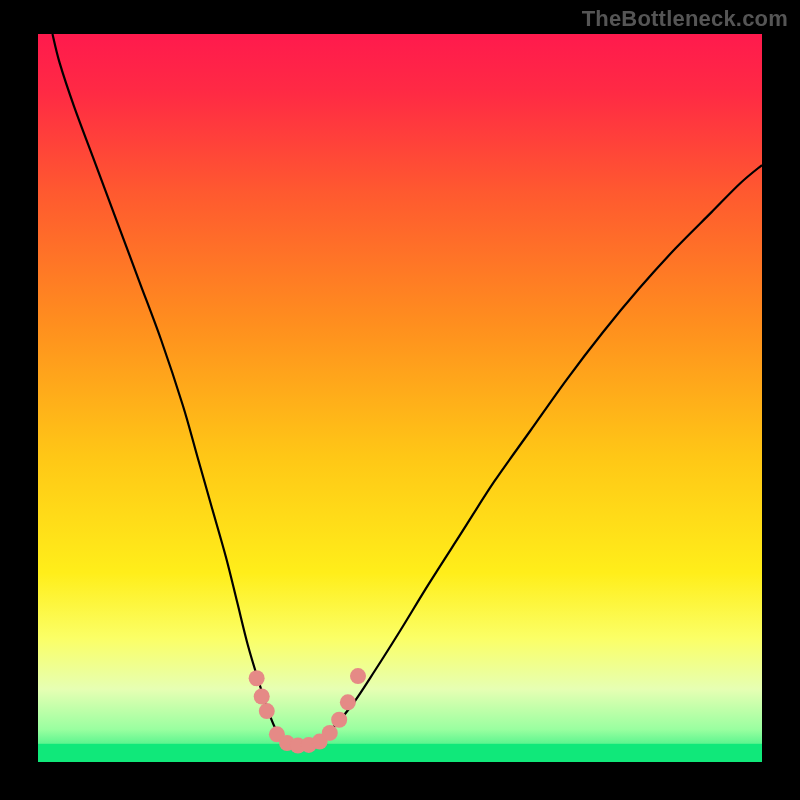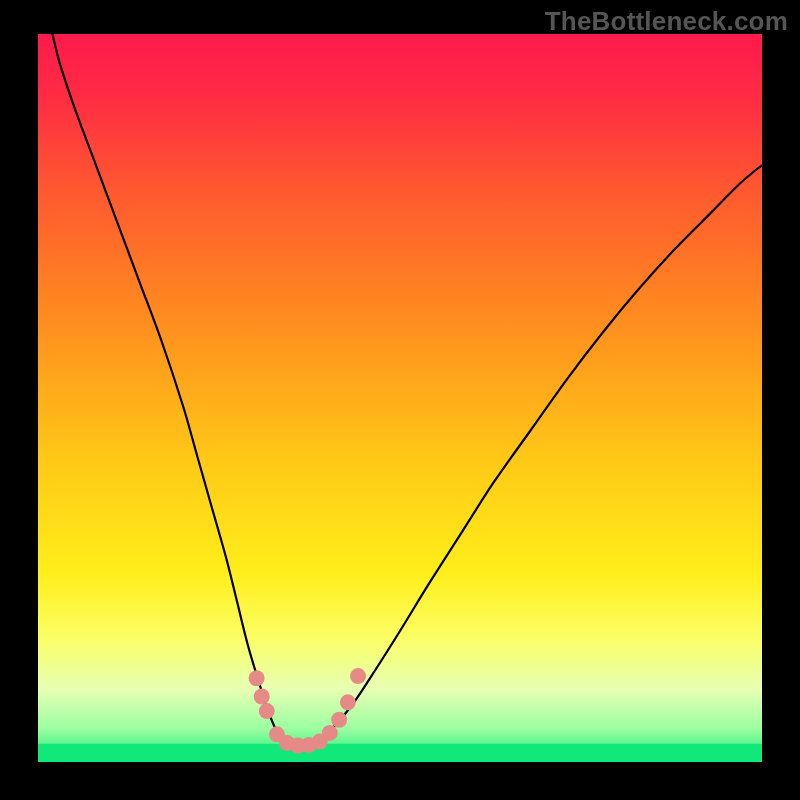--- a/index.html
+++ b/index.html
@@ -15,21 +15,21 @@
     position: relative;
     width: 800px;
     height: 800px;
     background: #000;
   }
   .watermark {
     position: absolute;
     top: 6px;
     right: 12px;
     color: #555;
-    font-size: 26px;
+    font-size: 22px;
     font-weight: 600;
     letter-spacing: 0.2px;
     user-select: none;
   }
   svg {
     position: absolute;
     left: 0;
     top: 0;
   }
 </style>

